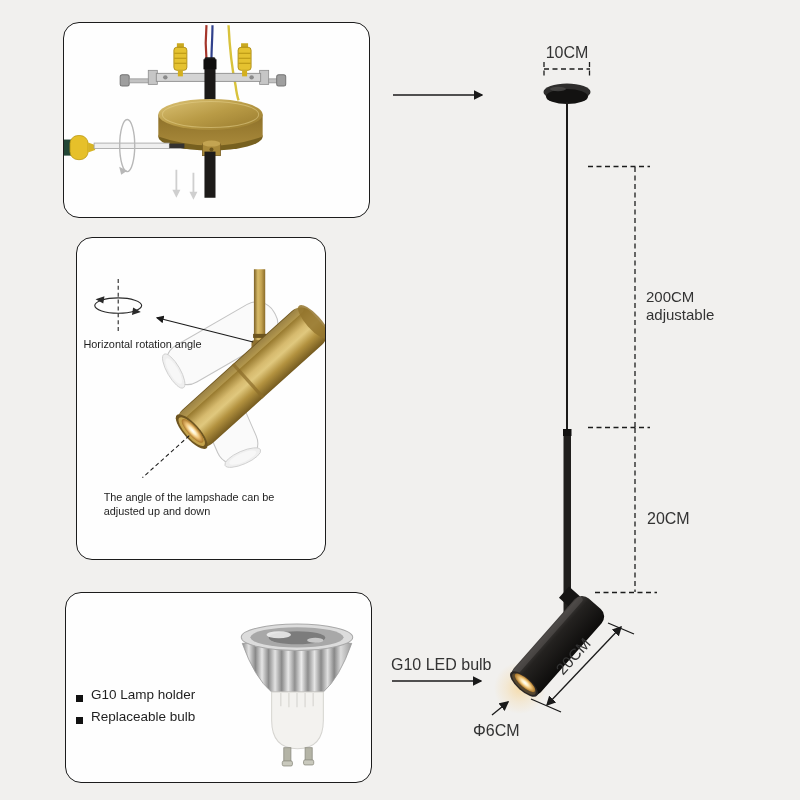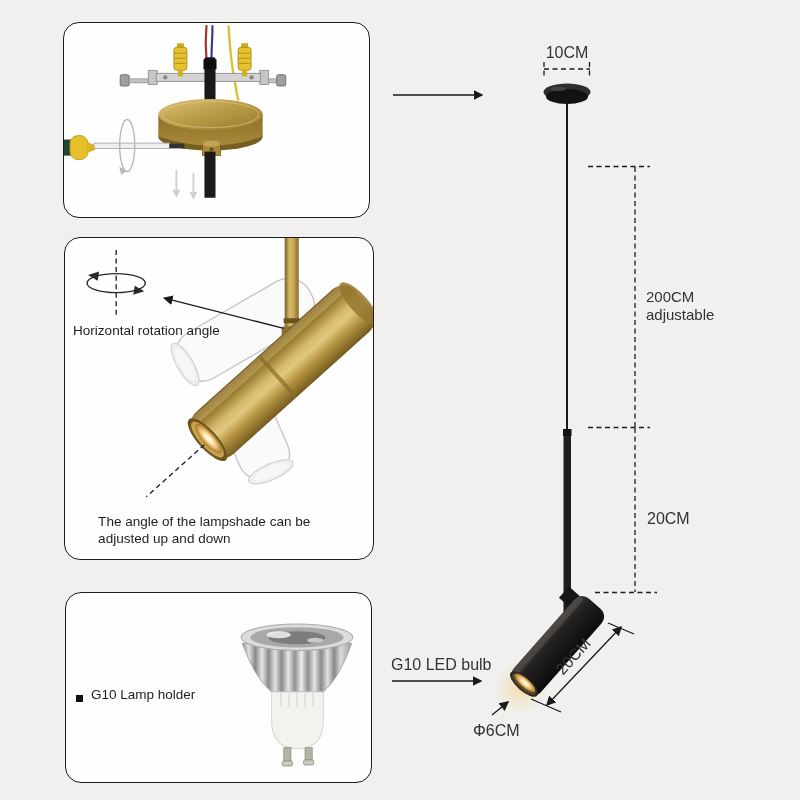--- a/index.html
+++ b/index.html
@@ -1,21 +1,21 @@
 <!DOCTYPE html>
 <html><head>
 <meta charset="utf-8">
 <style>
   html,body{margin:0;padding:0;background:#e8e7e5;}
   .stage{position:relative;width:800px;height:800px;background:#f1f0ee;overflow:hidden;
          font-family:"Liberation Sans",sans-serif;color:#2b2b2b;}
   .panel{position:absolute;background:#fefefe;border:1.6px solid #1c1c1c;border-radius:16px;
          box-sizing:border-box;overflow:hidden;}
   #panel-install{left:63px;top:22px;width:307px;height:196px;}
-  #panel-rotation{left:64px;top:237px;width:310px;height:323px;}
+  #panel-rotation{left:76px;top:237px;width:250px;height:323px;}
   #panel-bulb{left:65px;top:592px;width:307px;height:191px;}
   .fillsvg{position:absolute;left:0;top:0;width:100%;height:100%;}
   #diagram-svg{position:absolute;left:380px;top:0;width:420px;height:800px;}
   .svgtext{font-family:"Liberation Sans",sans-serif;}
   .dim{font-size:16px;fill:#333;}
   .dim-sm{font-size:15px;fill:#333;}
   .cap{font-size:13.5px;fill:#1e1e1e;}
   .dash{stroke:#1c1c1c;stroke-width:1.3;stroke-dasharray:5 3.5;fill:none;}
   .thin{stroke:#1a1a1a;stroke-width:1.3;fill:none;}
   .bullets{position:absolute;left:10px;top:94px;display:flex;flex-direction:column;gap:7px;}
@@ -172,20 +172,24 @@
       <text x="33" y="287" class="svgtext cap">The angle of the lampshade can be</text>
       <text x="33" y="304" class="svgtext cap">adjusted up and down</text>
     </svg>
   </div>
 
   <div class="panel" id="panel-bulb">
     <div class="bullets">
       <div class="bullet-row">
         <span class="bullet-sq"></span>
         <span>G10 Lamp holder</span>
+      </div>
+      <div class="bullet-row">
+        <span class="bullet-sq"></span>
+        <span>Replaceable bulb</span>
       </div>
     </div>
     <svg id="bulb-svg" viewBox="0 0 118 150">
       <defs>
         <linearGradient id="ribs" x1="0" y1="0" x2="1" y2="0">
           <stop offset="0" stop-color="#8e8e8e"></stop>
             <stop offset=".06" stop-color="#e2e2e2"></stop>
           <stop offset=".12" stop-color="#898989"></stop>
             <stop offset=".18" stop-color="#e6e6e6"></stop>
           <stop offset=".24" stop-color="#8b8b8b"></stop>

